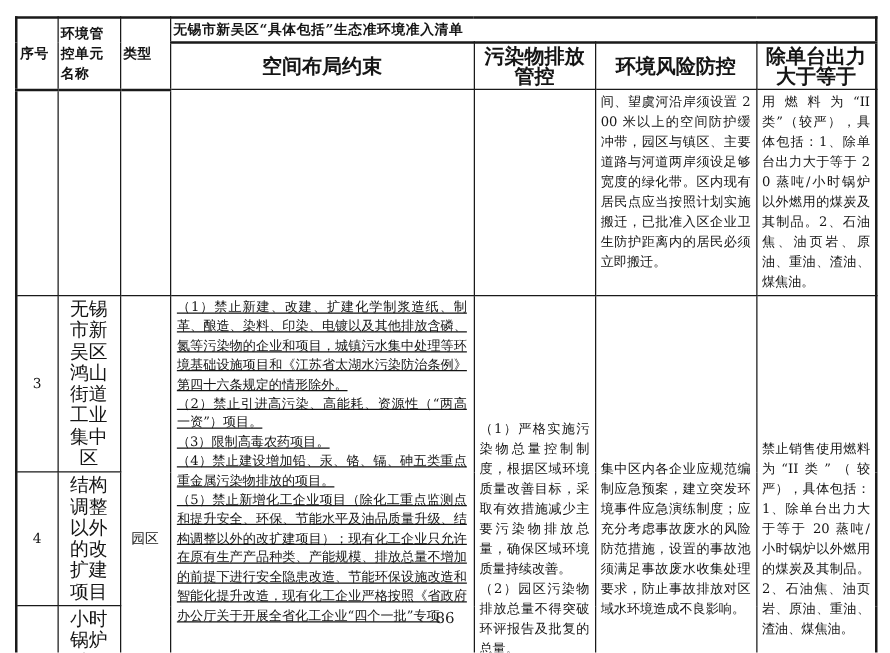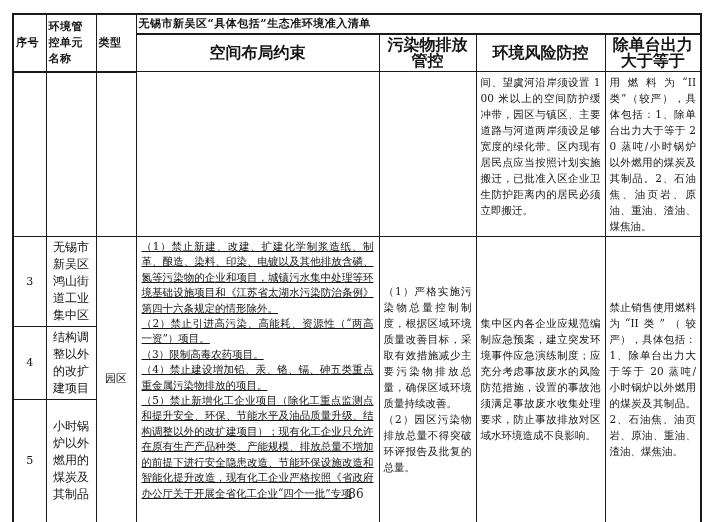--- a/index.html
+++ b/index.html
@@ -43,21 +43,21 @@
     padding: 2px 3px;
   }
   td.num-cell {
     text-align: center;
     vertical-align: middle;
     font-size: 11px;
   }
   td.name-cell {
     text-align: center;
     vertical-align: middle;
-    font-size: 12px;
+    font-size: 15px;
     line-height: 17px;
     padding: 2px 4px;
   }
   td.type-cell {
     text-align: center;
     vertical-align: middle;
     font-size: 11px;
   }
   td.body-cell {
     text-align: justify;
@@ -105,21 +105,21 @@
     <th>环境风险防控</th>
     <th>除单台出力大于等于</th>
   </tr>
 
   <tr style="height:155px">
     <td class="num-cell"></td>
     <td class="name-cell"></td>
     <td class="type-cell"></td>
     <td class="body-cell v-top spatial-cell"></td>
     <td class="body-cell v-top"></td>
-    <td class="body-cell v-top">间、望虞河沿岸须设置 100 米以上的空间防护缓冲带，园区与镇区、主要道路与河道两岸须设足够宽度的绿化带。区内现有居民点应当按照计划实施搬迁，已批准入区企业卫生防护距离内的居民必须立即搬迁。</td>
+    <td class="body-cell v-top">间、望虞河沿岸须设置 200 米以上的空间防护缓冲带，园区与镇区、主要道路与河道两岸须设足够宽度的绿化带。区内现有居民点应当按照计划实施搬迁，已批准入区企业卫生防护距离内的居民必须立即搬迁。</td>
     <td class="body-cell v-top">用燃料为“II 类”（较严），具体包括：1、除单台出力大于等于 20 蒸吨/小时锅炉以外燃用的煤炭及其制品。2、石油焦、油页岩、原油、重油、渣油、煤焦油。</td>
   </tr>
 
   <tr style="height:80px">
     <td class="num-cell">3</td>
     <td class="name-cell">无锡市新吴区鸿山街道工业集中区</td>
     <td rowspan="3" class="type-cell">园区</td>
     <td rowspan="3" class="body-cell v-top spatial-cell">（1）禁止新建、改建、扩建化学制浆造纸、制革、酿造、染料、印染、电镀以及其他排放含磷、氮等污染物的企业和项目，城镇污水集中处理等环境基础设施项目和《江苏省太湖水污染防治条例》第四十六条规定的情形除外。
 （2）禁止引进高污染、高能耗、资源性（“两高一资”）项目。
 （3）限制高毒农药项目。

